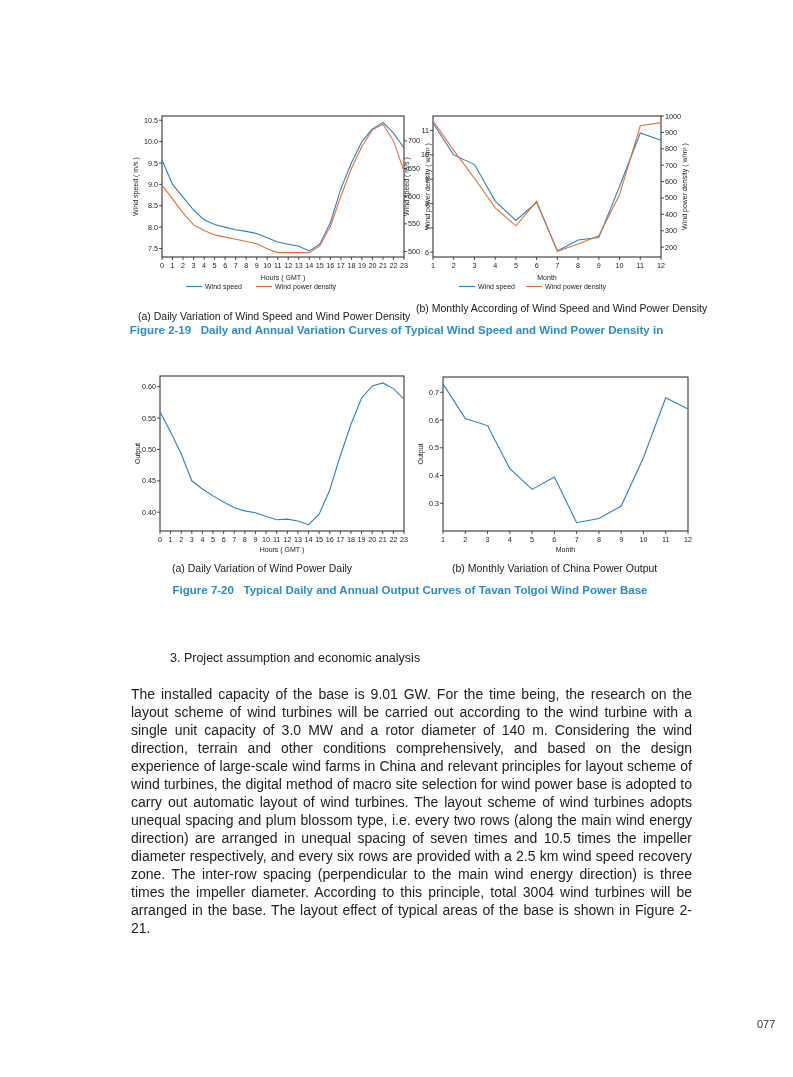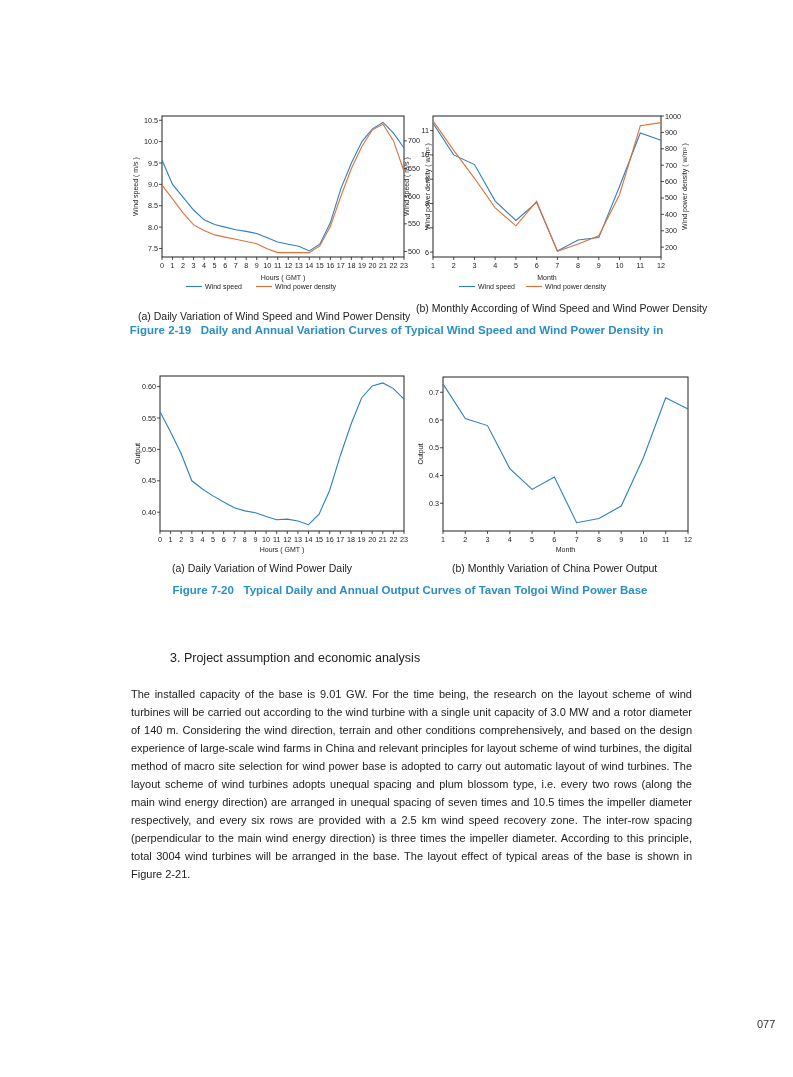--- a/index.html
+++ b/index.html
@@ -2,21 +2,21 @@
 <html><head>
 <meta charset="utf-8">
 <style>
   html,body{margin:0;padding:0;background:#fff;}
   body{width:793px;height:1077px;position:relative;overflow:hidden;font-family:"Liberation Sans",sans-serif;color:#222;}
   .abs{position:absolute;}
   svg text{font-family:"Liberation Sans",sans-serif;fill:#222;}
   .subcap{font-size:10.5px;color:#222;white-space:nowrap;}
   .figcap{font-size:11.5px;font-weight:bold;color:#2b8ec6;text-align:center;line-height:15px;}
   .section{font-size:12.5px;color:#222;}
-  .para{font-size:11px;line-height:18px;text-align:justify;color:#222;}
+  .para{font-size:14px;line-height:18px;text-align:justify;color:#222;}
   .pagenum{font-size:11px;color:#333;}
 </style>
 </head>
 <body>
 
 <svg class="abs" id="c0" style="left:0;top:0" width="793" height="300">
     <g>
       <rect x="162" y="116" width="242" height="141" fill="none" stroke="#222" stroke-width="1"></rect>
       <line x1="162" y1="257" x2="162" y2="260" stroke="#222" stroke-width="0.8"></line>
       <text x="162" y="268" font-size="7.2" text-anchor="middle">0</text>

